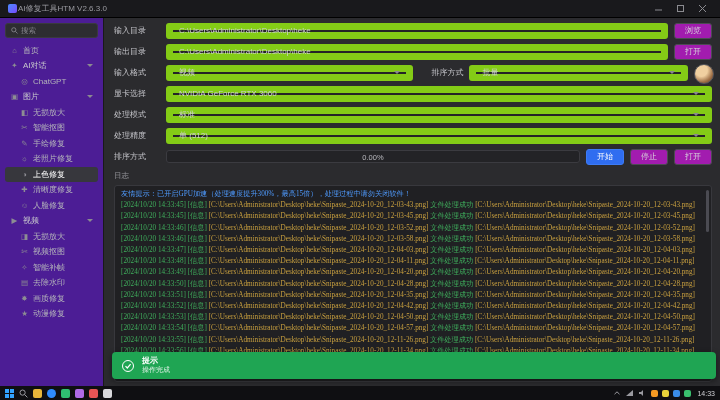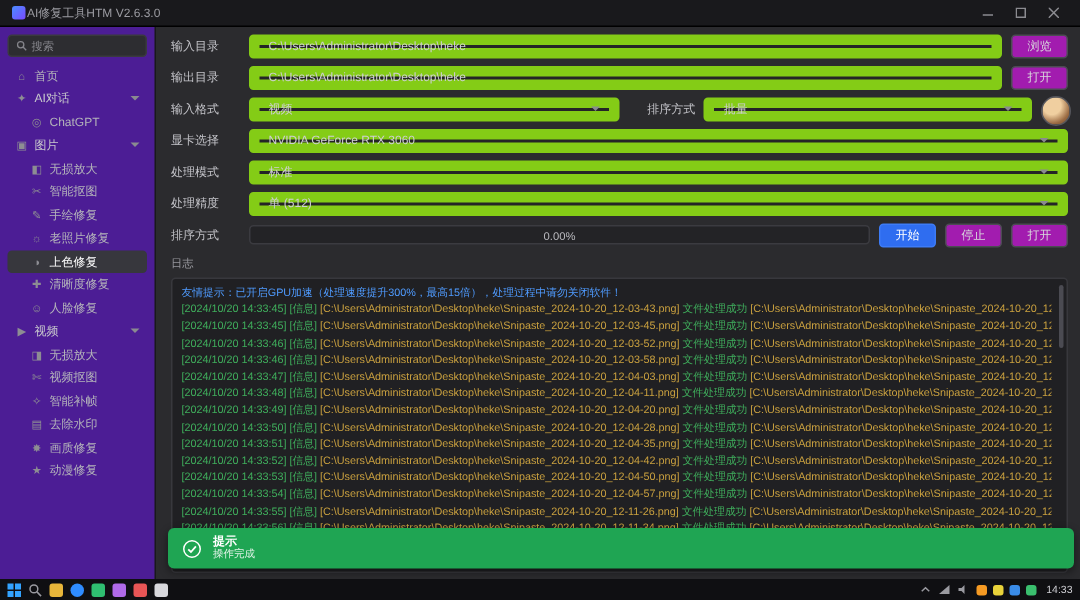--- a/index.html
+++ b/index.html
@@ -50,21 +50,21 @@
   .btn.primary{background:#2f6df0;border-color:#3d7bf5;color:#fff}
   .progress{flex:1;height:13px;background:#232326;border:1px solid #3b3b40;border-radius:3px;
     display:flex;align-items:flex-end;justify-content:center;font-size:7.5px;color:#b9b9be;min-width:0}
   .avatar{position:absolute;top:46px;right:6px;width:20px;height:20px;border-radius:50%;
     background:radial-gradient(circle at 35% 30%,#f0cfa0 0 35%,#9a6a42 70%,#6e4526);
     border:1px solid #57575d}
 
   
   .log{flex:1;background:#202023;border:1px solid #38383d;border-radius:3px;
     padding:3px 10px 3px 6px;overflow:hidden;position:relative;
-    font-family:Liberation Sans, sans-serif;
+    font-family:Liberation Serif, serif;
     font-size:7.2px;line-height:11.2px;white-space:nowrap;min-height:0}
   .log .line{overflow:hidden}
   .c-blue{color:#4f9bff}
   .c-green{color:#3fae5c}
   .c-yellow{color:#c9a03f}
   .logbar{position:absolute;right:2px;top:4px;width:3px;height:42px;background:#4b4b52;border-radius:2px}
 
   
   .toast{position:absolute;left:112px;right:4px;bottom:21px;height:27px;background:#1fa553;
     border-radius:4px;display:flex;align-items:center;gap:8px;padding:0 10px;

